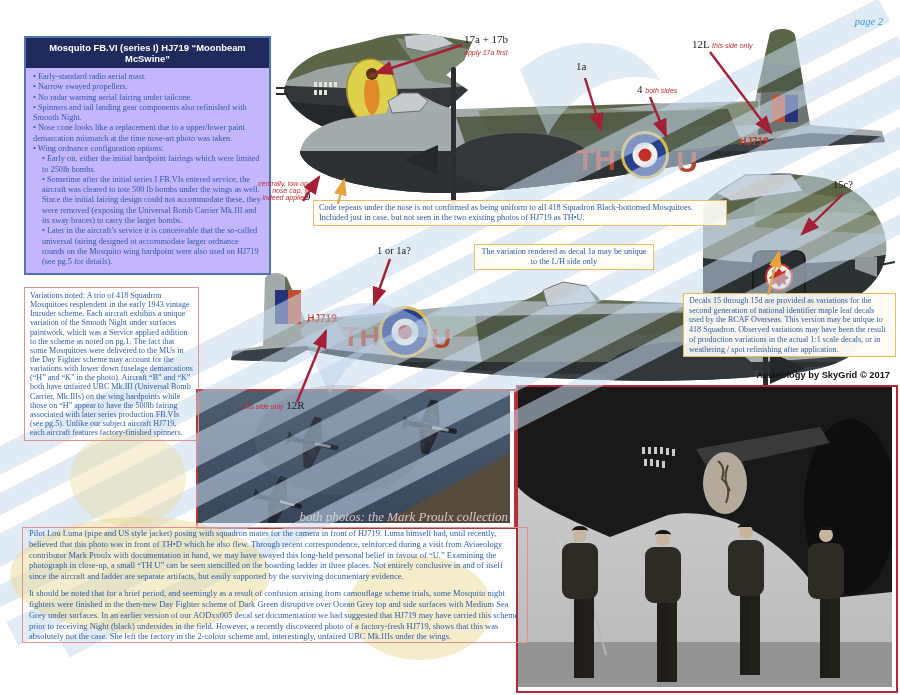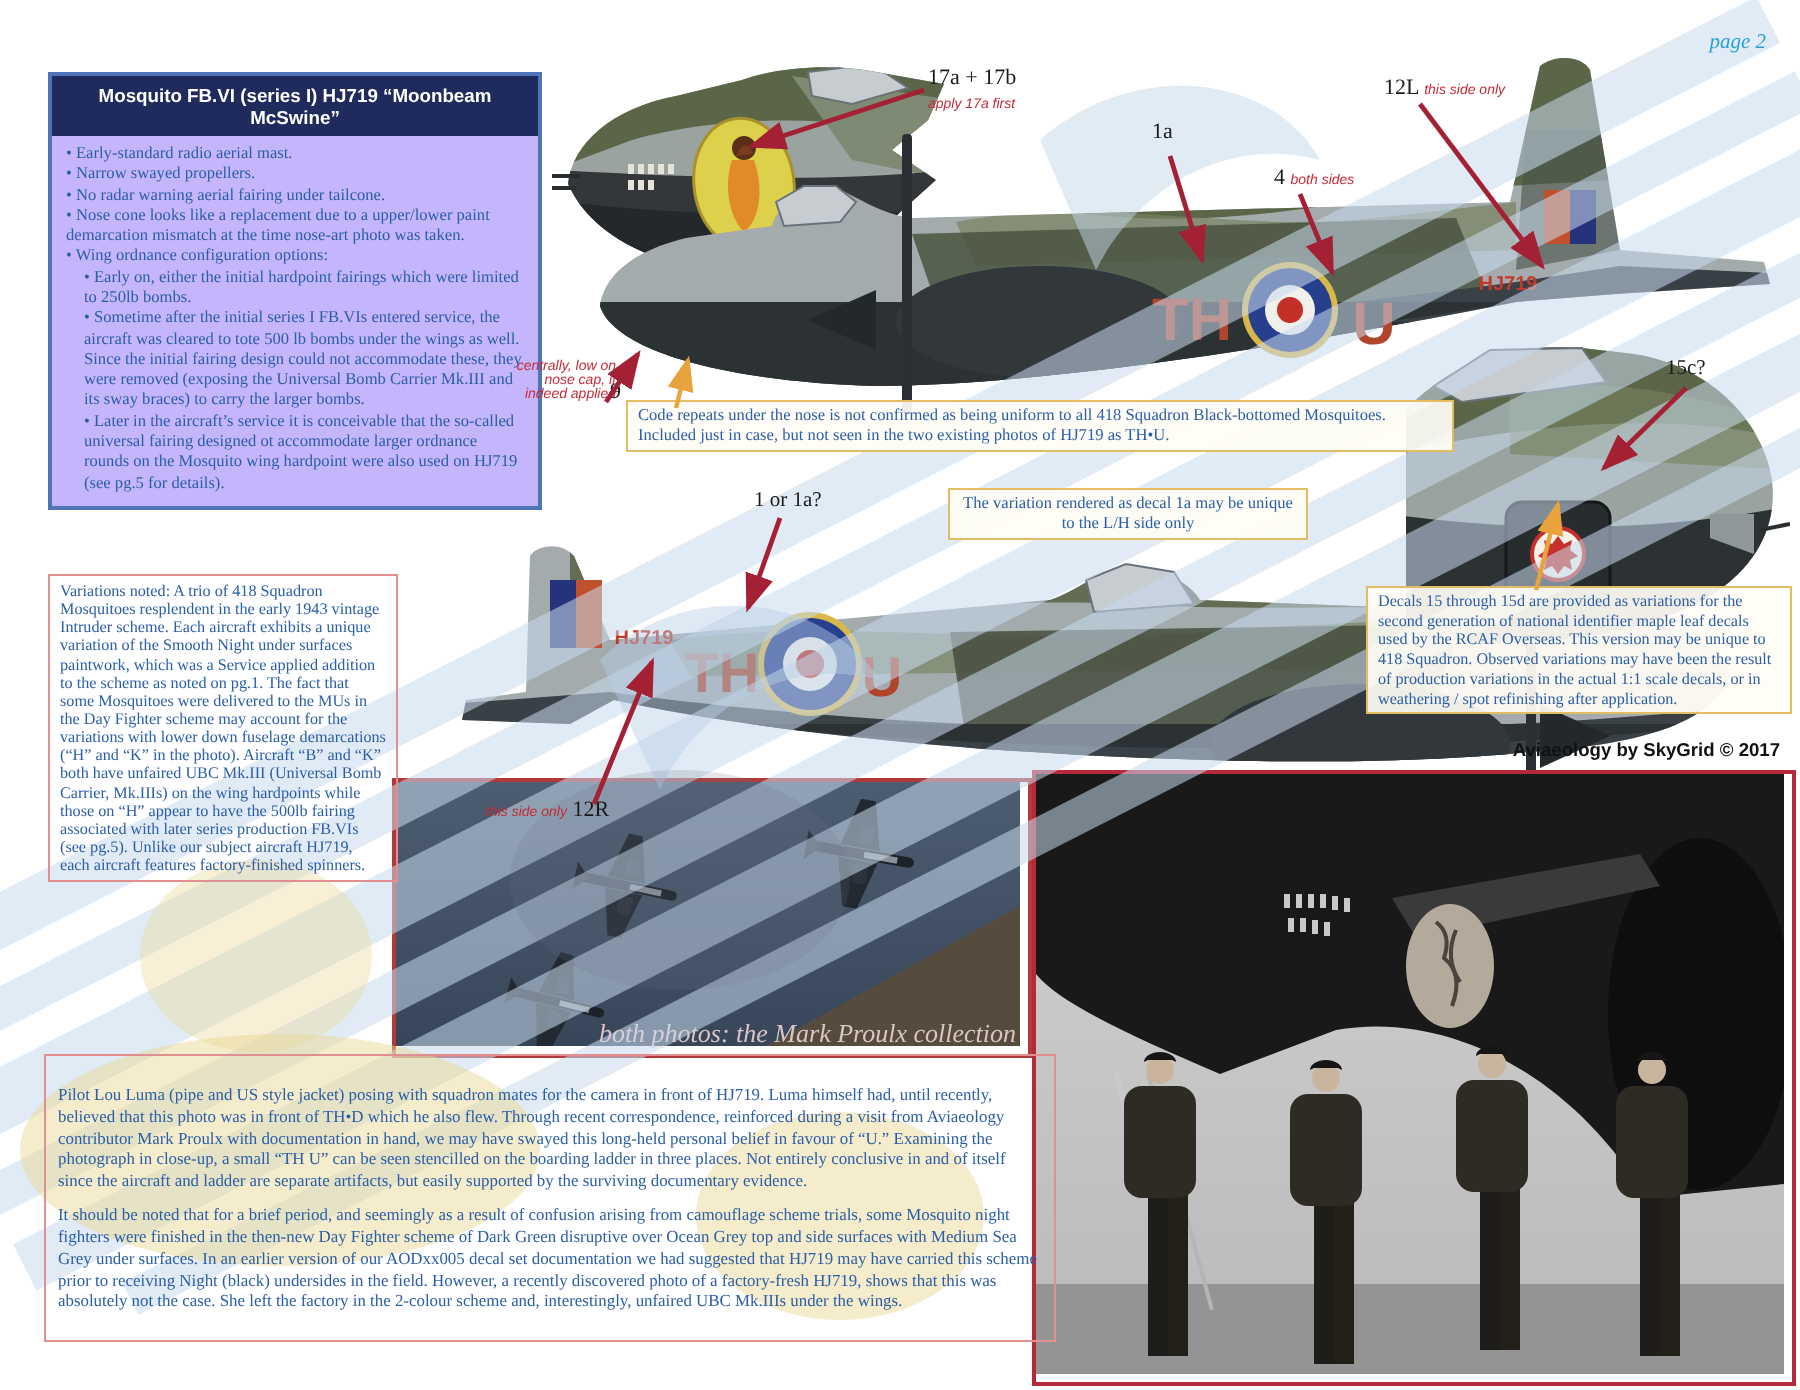--- a/index.html
+++ b/index.html
@@ -250,39 +250,40 @@
   </svg>
 
   <div class="abs page-num">page 2</div>
 
   <div class="abs info-box">
     <div class="bar">Mosquito FB.VI (series I) HJ719 “Moonbeam McSwine”</div>
     <div class="body">
       <div class="b1">Early-standard radio aerial mast.</div>
       <div class="b1">Narrow swayed propellers.</div>
       <div class="b1">No radar warning aerial fairing under tailcone.</div>
+      <div class="b1">Spinners and tail landing gear components also refinished with Smooth Night.</div>
       <div class="b1">Nose cone looks like a replacement due to a upper/lower paint demarcation mismatch at the time nose-art photo was taken.</div>
       <div class="b1">Wing ordnance configuration options:</div>
       <div class="b2">Early on, either the initial hardpoint fairings which were limited to 250lb bombs.</div>
       <div class="b2">Sometime after the initial series I FB.VIs entered service, the aircraft was cleared to tote 500 lb bombs under the wings as well. Since the initial fairing design could not accommodate these, they were removed (exposing the Universal Bomb Carrier Mk.III and its sway braces) to carry the larger bombs.</div>
       <div class="b2">Later in the aircraft’s service it is conceivable that the so-called universal fairing designed ot accommodate larger ordnance rounds on the Mosquito wing hardpoint were also used on HJ719 (see pg.5 for details).</div>
     </div>
   </div>
 
   <div class="abs pinkbox" style="left:24px;top:287px;width:163px;">Variations noted: A trio of 418 Squadron Mosquitoes resplendent in the early 1943 vintage Intruder scheme. Each aircraft exhibits a unique variation of the Smooth Night under surfaces paintwork, which was a Service applied addition to the scheme as noted on pg.1. The fact that some Mosquitoes were delivered to the MUs in the Day Fighter scheme may account for the variations with lower down fuselage demarcations (“H” and “K” in the photo). Aircraft “B” and “K” both have unfaired UBC Mk.III (Universal Bomb Carrier, Mk.IIIs) on the wing hardpoints while those on “H” appear to have the 500lb fairing associated with later series production FB.VIs (see pg.5). Unlike our subject aircraft HJ719, each aircraft features factory-finished spinners.</div>
 
   <div class="abs note" style="left:313px;top:200px;width:402px;">Code repeats under the nose is not confirmed as being uniform to all 418 Squadron Black-bottomed Mosquitoes. Included just in case, but not seen in the two existing photos of HJ719 as TH•U.</div>
 
   <div class="abs note" style="left:474px;top:244px;width:168px;text-align:center;">The variation rendered as decal 1a may be unique to the L/H side only</div>
 
   <div class="abs note" style="left:683px;top:293px;width:201px;font-size:8.1px;">Decals 15 through 15d are provided as variations for the second generation of national identifier maple leaf decals used by the RCAF Overseas. This version may be unique to 418 Squadron. Observed variations may have been the result of production variations in the actual 1:1 scale decals, or in weathering / spot refinishing after application.</div>
 
   <div class="abs credit">Aviaeology by SkyGrid © 2017</div>
 
-  <div class="abs pinkbox" style="left:22px;top:527px;width:492px;font-size:8.45px;line-height:1.28;padding:14px 6px;">
+  <div class="abs pinkbox" style="left:22px;top:527px;width:492px;font-size:8.45px;line-height:1.28;padding:0 6px;">
     <p class="bp">Pilot Lou Luma (pipe and US style jacket) posing with squadron mates for the camera in front of HJ719. Luma himself had, until recently, believed that this photo was in front of TH•D which he also flew. Through recent correspondence, reinforced during a visit from Aviaeology contributor Mark Proulx with documentation in hand, we may have swayed this long-held personal belief in favour of “U.” Examining the photograph in close-up, a small “TH U” can be seen stencilled on the boarding ladder in three places. Not entirely conclusive in and of itself since the aircraft and ladder are separate artifacts, but easily supported by the surviving documentary evidence.</p>
     <p class="bp" style="margin-bottom:0;">It should be noted that for a brief period, and seemingly as a result of confusion arising from camouflage scheme trials, some Mosquito night fighters were finished in the then-new Day Fighter scheme of Dark Green disruptive over Ocean Grey top and side surfaces with Medium Sea Grey under surfaces. In an earlier version of our AODxx005 decal set documentation we had suggested that HJ719 may have carried this scheme prior to receiving Night (black) undersides in the field. However, a recently discovered photo of a factory-fresh HJ719, shows that this was absolutely not the case. She left the factory in the 2-colour scheme and, interestingly, unfaired UBC Mk.IIIs under the wings.</p>
   </div>
 
   <div class="abs lbl" style="left:464px;top:33px;">
     <span>17a + 17b</span><br>
     <span class="red-it">apply 17a first</span>
   </div>
   <div class="abs lbl" style="left:576px;top:60px;">1a</div>
   <div class="abs lbl" style="left:637px;top:83px;">

